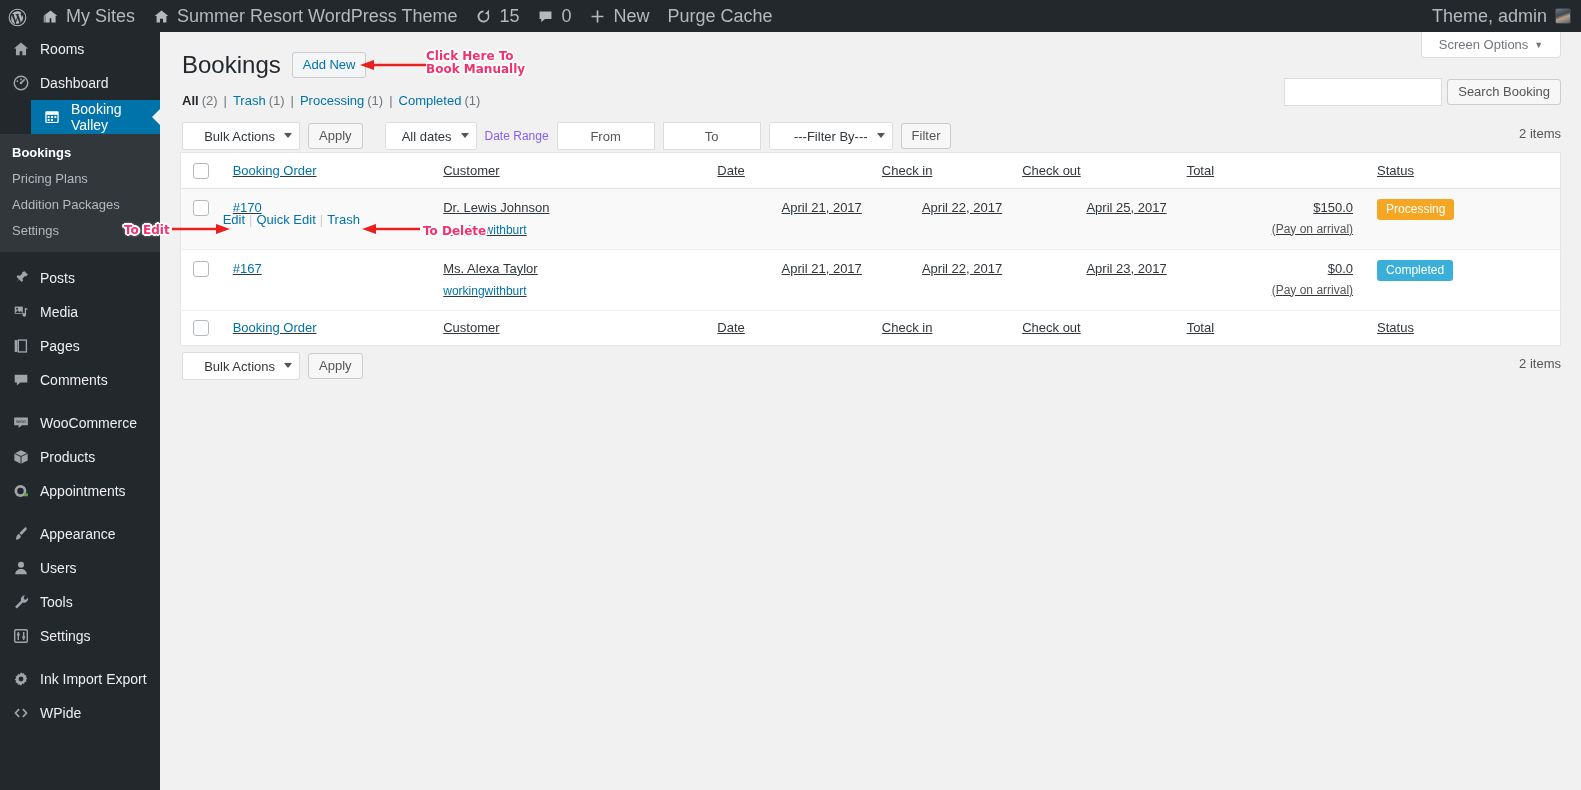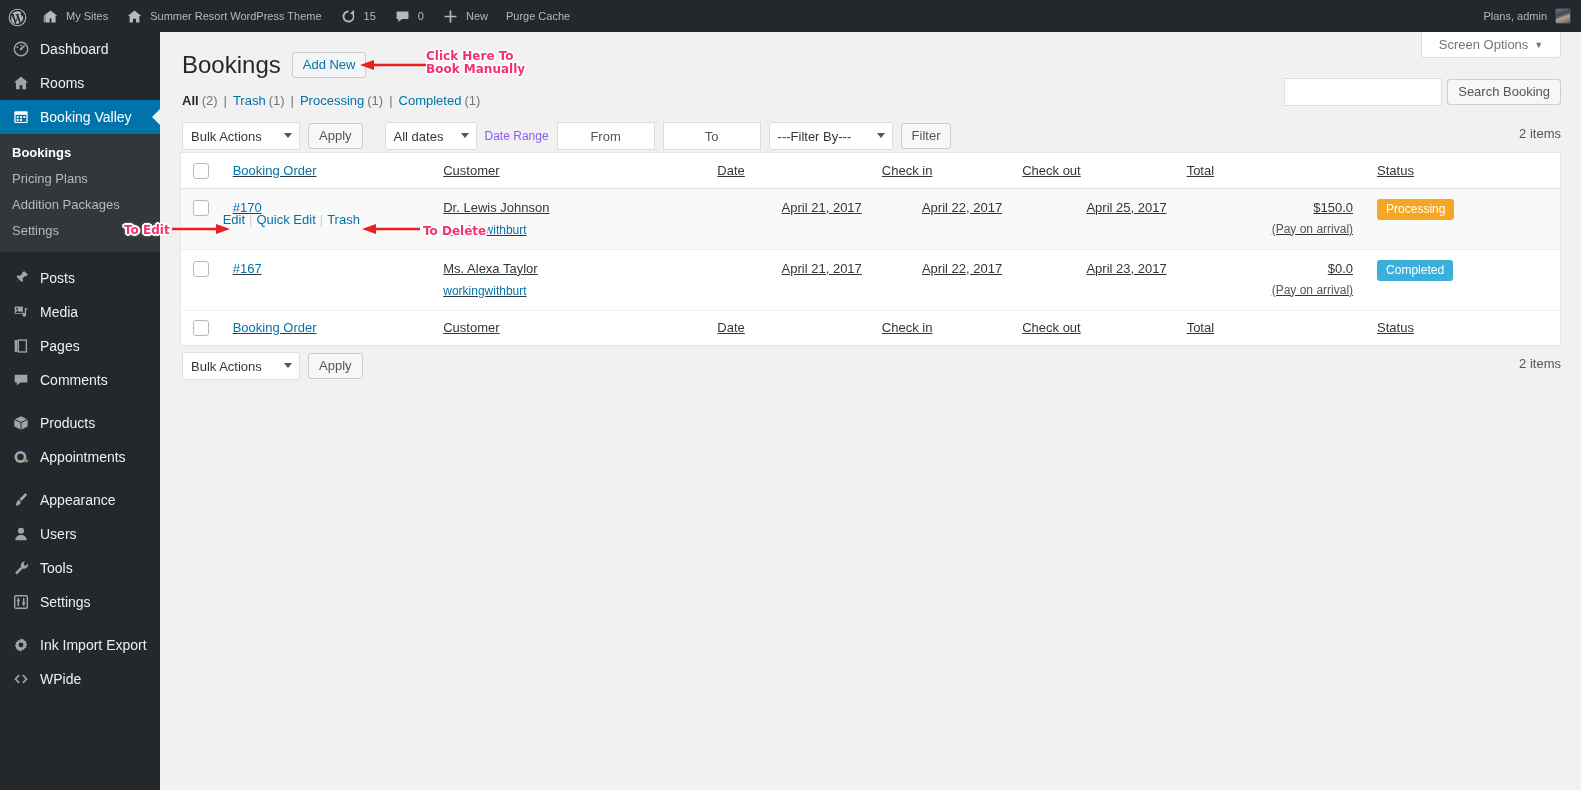--- a/index.html
+++ b/index.html
@@ -11,21 +11,21 @@
     overflow: hidden;
   }
   #root { position: relative; width: 1581px; height: 790px; }
 
   
   .adminbar {
     position: absolute; top: 0; left: 0;
     width: 1581px; height: 32px;
     background: #23282d;
     color: #b4b9be;
-    font-size: 11px;
+    font-size: 18px;
     display: flex; align-items: center;
     z-index: 40;
   }
   .ab-item {
     display: flex; align-items: center;
     height: 32px; padding: 0 9px;
     color: #b4b9be; white-space: nowrap;
     gap: 7px;
   }
   .ab-item:first-child { padding-left: 8px; padding-right: 8px; }
@@ -52,21 +52,21 @@
     height: 34px; padding-left: 11px;
     color: #eee; font-size: 14px;
     position: relative;
   }
   .menu-item .mi-icon {
     width: 20px; height: 20px; margin-right: 9px;
     display: flex; align-items: center; justify-content: center;
     color: #a0a5aa; flex: 0 0 20px;
   }
   .menu-item.active {
-    background: #0073aa; color: #fff; font-weight: normal;
+    background: #0073aa; color: #fff; font-weight: normal; margin-left: 31px;
   }
   .menu-item.active .mi-icon { color: #fff; }
   .menu-item.active::after {
     content: ""; position: absolute; right: 0; top: 50%;
     margin-top: -8px;
     border-top: 8px solid transparent;
     border-bottom: 8px solid transparent;
     border-right: 8px solid #f1f1f1;
   }
   .submenu { background: #32373c; padding: 6px 0 8px 0; }
@@ -141,20 +141,21 @@
     display: flex; align-items: center; gap: 0px;
     font-size: 13px;
   }
   .tablenav.bottom { top: 320px; }
   .sel {
     position: relative; height: 28px;
     border: 1px solid #ddd; background: #fff;
     display: inline-flex; align-items: center;
     padding: 0 24px 0 8px; font-size: 13px; color: #32373c;
     border-radius: 2px;
+    justify-content: flex-end;
   }
   .sel .arw {
     position: absolute; right: 7px; top: 50%; margin-top: -3px;
     width: 0; height: 0;
     border-left: 4px solid transparent; border-right: 4px solid transparent;
     border-top: 5px solid #555;
   }
   .sel.bulk { width: 118px; }
   .sel.dates { width: 92px; }
   .sel.filterby { width: 124px; }
@@ -304,45 +305,45 @@
             <path d="M9 3h2v6h6v2h-6v6H9v-6H3V9h6V3z" fill="#b4b9be"></path>
           </svg>
       </span>
       <span class="ab-label">New</span>
     </div>
     <div class="ab-item">
       <span class="ab-label">Purge Cache</span>
     </div>
     <div class="ab-spacer"></div>
     <div class="ab-right">
-      <span class="ab-label">Plans, admin</span>
+      <span class="ab-label">Theme, admin</span>
       <span class="avatar"></span>
     </div>
   </div>
 
   <div class="sidebar" id="sidebar">
+      <div class="menu-item">
+        <span class="mi-icon">
+          <svg width="18" height="18" viewBox="0 0 20 20">
+            <path d="M10 2.8 2.2 9.4h2.2V17h4.1v-4.4h3v4.4h4.1V9.4h2.2L10 2.8z" fill="currentColor"></path>
+          </svg>
+        </span>
+        <span>Rooms</span>
+      </div>
       <div class="menu-item">
         <span class="mi-icon">
           <svg width="18" height="18" viewBox="0 0 20 20">
             <circle cx="10" cy="10" r="7.5" fill="none" stroke="currentColor" stroke-width="1.6"></circle>
             <path d="M10 10 13.5 6.5" stroke="currentColor" stroke-width="1.8" stroke-linecap="round"></path>
             <circle cx="10" cy="10" r="1.4" fill="currentColor"></circle>
             <circle cx="6" cy="8" r="1" fill="currentColor"></circle>
             <circle cx="10" cy="6" r="1" fill="currentColor"></circle>
           </svg>
         </span>
         <span>Dashboard</span>
-      </div>
-      <div class="menu-item">
-        <span class="mi-icon">
-          <svg width="18" height="18" viewBox="0 0 20 20">
-            <path d="M10 2.8 2.2 9.4h2.2V17h4.1v-4.4h3v4.4h4.1V9.4h2.2L10 2.8z" fill="currentColor"></path>
-          </svg>
-        </span>
-        <span>Rooms</span>
       </div>
       <div class="menu-item active">
         <span class="mi-icon">
           <svg width="18" height="18" viewBox="0 0 20 20">
             <rect x="2.6" y="3.6" width="14.8" height="13.2" rx="1.4" fill="currentColor"></rect>
             <rect x="4" y="7.6" width="12" height="7.8" fill="#0073aa"></rect>
             <rect x="5.2" y="9" width="2.2" height="2.2" fill="currentColor"></rect>
             <rect x="8.9" y="9" width="2.2" height="2.2" fill="currentColor"></rect>
             <rect x="12.6" y="9" width="2.2" height="2.2" fill="currentColor"></rect>
             <rect x="5.2" y="12.2" width="2.2" height="2.2" fill="currentColor"></rect>
@@ -388,20 +389,29 @@
       </div>
       <div class="menu-item">
         <span class="mi-icon">
           <svg width="18" height="18" viewBox="0 0 20 20">
             <path d="M3 4.2h14v8.6H9.2L5.4 16v-3.2H3V4.2z" fill="currentColor"></path>
           </svg>
         </span>
         <span>Comments</span>
       </div>
       <div class="menu-sep"></div>
+      <div class="menu-item">
+        <span class="mi-icon">
+          <svg width="18" height="18" viewBox="0 0 20 20">
+            <path d="M2.4 4h15.2v8.6H11l-3.6 3v-3H2.4V4z" fill="currentColor"></path>
+            <text x="10" y="10.4" font-size="5.4" text-anchor="middle" fill="#23282d" font-family="DejaVu Sans, sans-serif">woo</text>
+          </svg>
+        </span>
+        <span>WooCommerce</span>
+      </div>
       <div class="menu-item">
         <span class="mi-icon">
           <svg width="18" height="18" viewBox="0 0 20 20">
             <path d="M10 2.6 17.4 6v8L10 17.4 2.6 14V6L10 2.6z" fill="currentColor"></path>
             <path d="M2.6 6 10 9.4 17.4 6" fill="none" stroke="#23282d" stroke-width="1.1"></path>
             <path d="M10 9.4v8" stroke="#23282d" stroke-width="1.1"></path>
           </svg>
         </span>
         <span>Products</span>
       </div>

